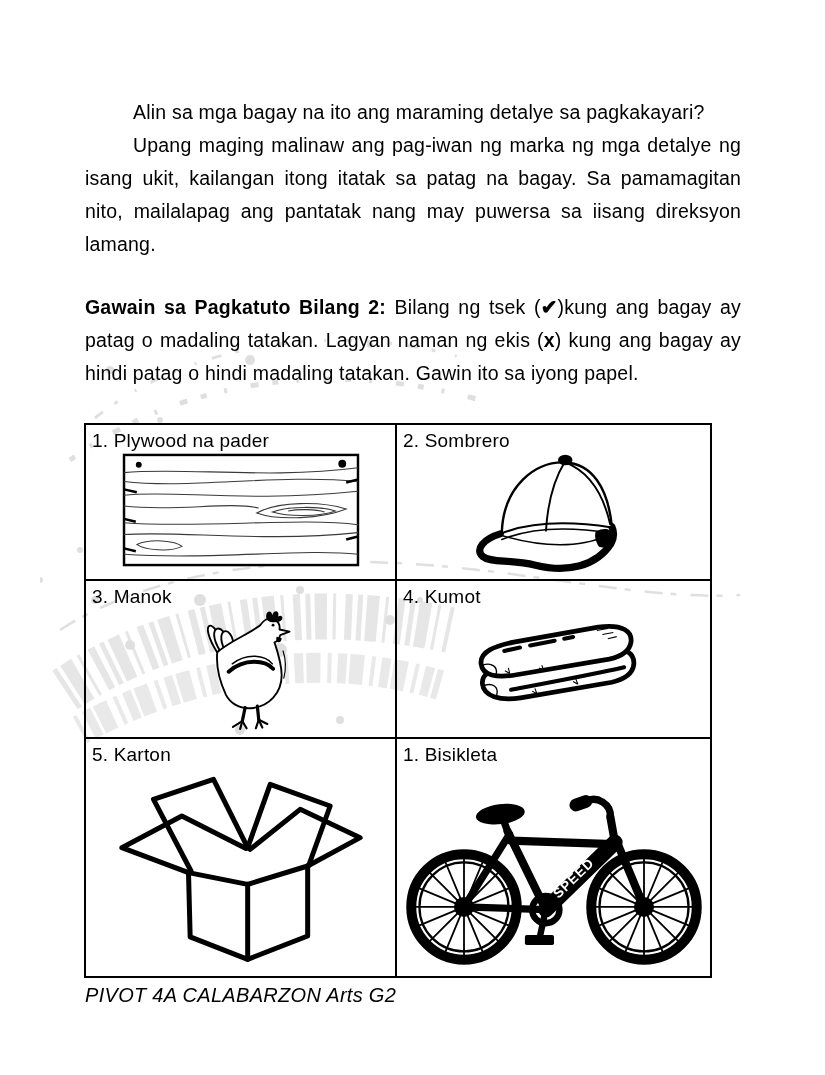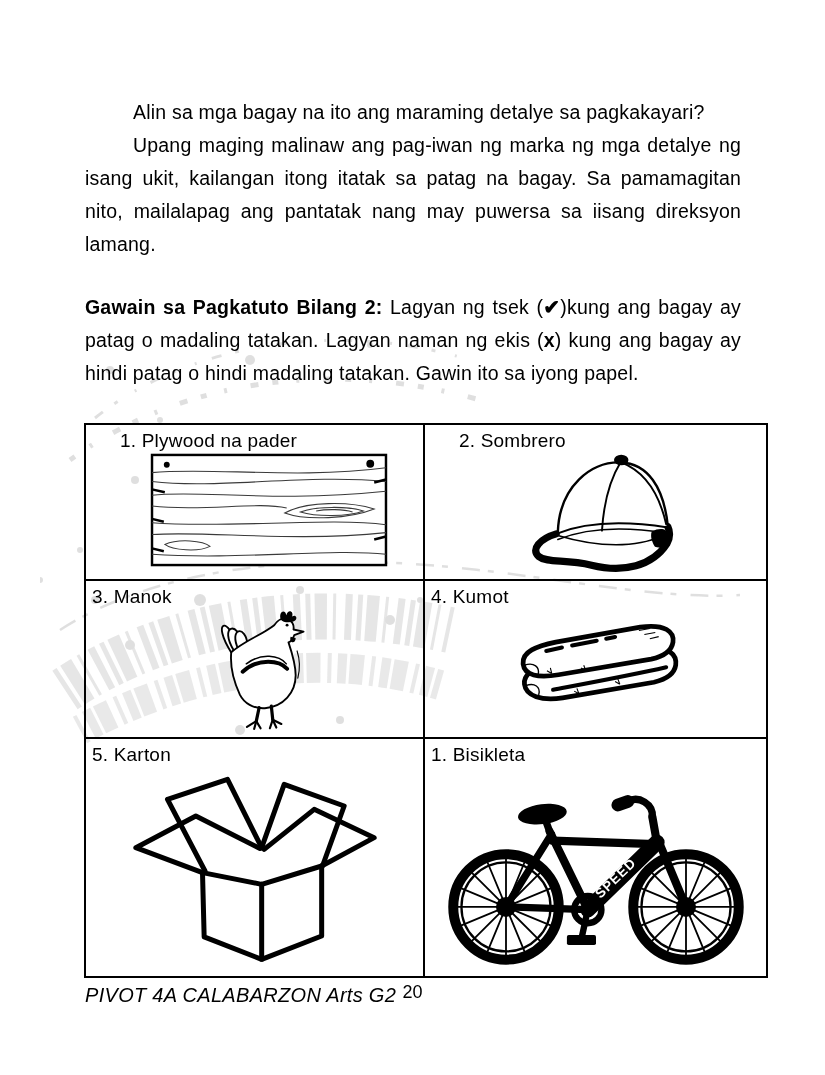--- a/index.html
+++ b/index.html
@@ -23,21 +23,21 @@
   table.worksheet {
     position:absolute; left:84px; top:423px; width:622px; z-index:1;
     border-collapse:collapse; table-layout:fixed;
   }
   table.worksheet td {
     border:2px solid #000; vertical-align:top; padding:0;
     background:transparent; overflow:hidden;
   }
   td.c1 { width:309px; }
   td.c2 { width:313px; }
-  tr.r1 td { height:154px;padding-left:28px; }
+  tr.r1 td { height:154px; }
   tr.r2 td { height:156px; }
   tr.r3 td { height:237px; }
   .cell-label { font-size:19px; letter-spacing:.2px; padding:5px 6px 0 6px; }
   .illus { display:flex; justify-content:center; align-items:flex-start; }
   .footer-source {
     position:absolute; left:85px; top:984px; z-index:1;
     font-size:20px; font-style:italic; letter-spacing:.3px;
   }
   .footer-page {
     position:absolute; left:0; top:982px; width:100%; z-index:1;
@@ -74,21 +74,21 @@
       <circle cx="380" cy="300" r="3"></circle>
         <circle cx="430, " cy="280" r="3"></circle>
       <circle cx="55" cy="300" r="4"></circle>
         <circle cx="240" cy="350" r="7"></circle>
     </g>
   </svg>
 
   <div class="content">
     <p class="body">Alin sa mga bagay na ito ang maraming detalye sa pagkakayari?</p>
     <p class="body">Upang maging malinaw ang pag-iwan ng marka ng mga detalye ng isang ukit, kailangan itong itatak sa patag na bagay. Sa pamamagitan nito, mailalapag ang pantatak nang may puwersa sa iisang direksyon lamang.</p>
-    <p class="body activity"><span class="bold">Gawain sa Pagkatuto Bilang 2:</span><span> Lagyan ng tsek (</span><span class="check">✔</span><span>)kung ang bagay ay patag o madaling tatakan. Lagyan naman ng ekis (</span><span class="bold">x</span><span>) kung ang bagay ay hindi patag o hindi madaling tatakan. Gawin ito sa iyong papel.</span></p>
+    <p class="body activity"><span class="bold">Gawain sa Pagkatuto Bilang 2:</span><span> Bilang ng tsek (</span><span class="check">✔</span><span>)kung ang bagay ay patag o madaling tatakan. Lagyan naman ng ekis (</span><span class="bold">x</span><span>) kung ang bagay ay hindi patag o hindi madaling tatakan. Gawin ito sa iyong papel.</span></p>
   </div>
 
   <table class="worksheet">
     <tbody>
         <tr class="r1">
       <td class="c1">
         <div class="cell-label">1. Plywood na pader</div>
         <div class="illus">
           <svg width="244" height="116" viewBox="0 0 244 118">
             <rect x="3" y="3" width="238" height="112" fill="#fff" stroke="#000" stroke-width="2.5"></rect>
@@ -250,15 +250,14 @@
             <rect x="133" y="186" width="32" height="11" rx="2" fill="#000"></rect>
             <text transform="translate(190,127) rotate(-44)" text-anchor="middle" font-size="15" font-weight="bold" fill="#ffffff" letter-spacing="1">SPEED</text>
           </svg>
         </div>
       </td>
     </tr>
   </tbody>
     </table>
 
   <div class="footer-source">PIVOT 4A CALABARZON Arts G2</div>
-  <div class="footer-page">20</div>
 
 </div>
 
 </body></html>

